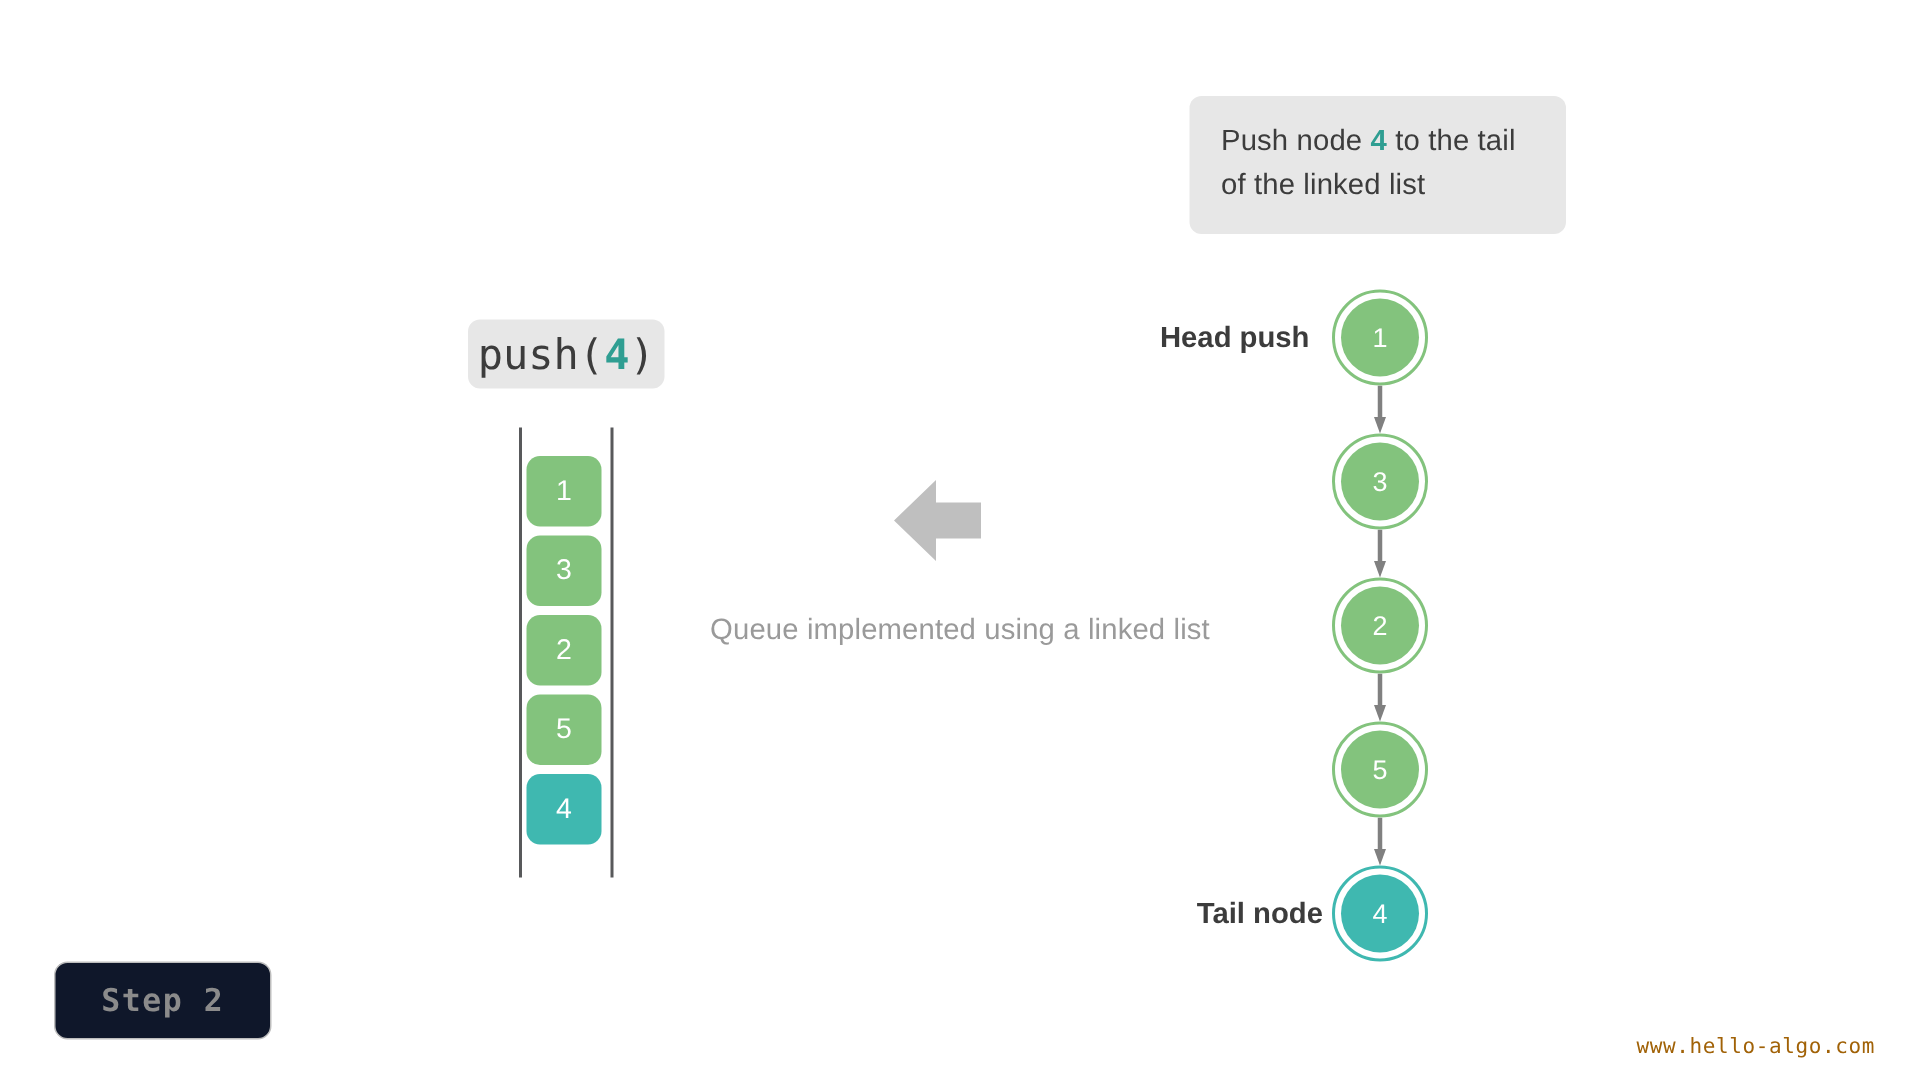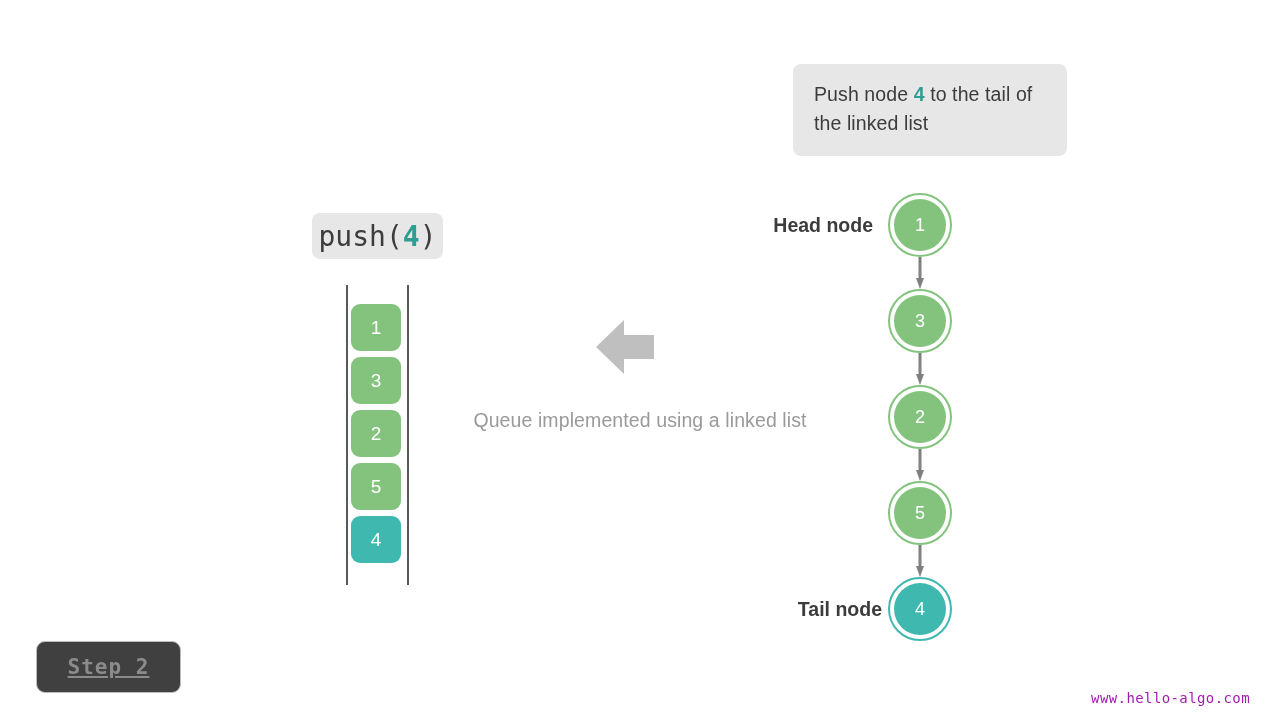--- a/index.html
+++ b/index.html
@@ -22,21 +22,21 @@
     background: #e7e7e7;
     border-radius: 8px;
     color: #3c3c3c;
     box-sizing: border-box;
   }
 
   
   #desc-bubble {
     left: 793px;
     top: 64px;
-    width: 274px;
+    width: 251px;
     padding: 16px 20px 18px 21px;
     font-size: 19.5px;
     line-height: 29px;
     letter-spacing: 0.1px;
   }
   #desc-bubble .hl {
     color: #2f9e92;
     font-weight: bold;
   }
 
@@ -179,41 +179,40 @@
 
   
   #step-badge {
     position: absolute;
     left: 36px;
     top: 641px;
     width: 145px;
     height: 52px;
     border: 1px solid #bdbdbd;
     border-radius: 9px;
-    background: #404040;
+    background: #0f172a;
     display: flex;
     align-items: center;
     justify-content: center;
     font-family: "DejaVu Sans Mono", "Liberation Mono", monospace;
     font-size: 21px;
     font-weight: bold;
     color: #8b8b8b;
     letter-spacing: 1px;
     box-sizing: border-box;
-    text-decoration: underline;
   }
 
   
   #watermark {
     position: absolute;
     right: 30px;
     bottom: 14px;
     font-family: "DejaVu Sans Mono", "Liberation Mono", monospace;
     font-size: 14px;
-    color: #a21caf;
+    color: #a16207;
     letter-spacing: 0.4px;
   }
 </style>
 </head>
 <body>
 
 <div class="bubble" id="desc-bubble"><span>Push node </span><span class="hl">4</span><span> to the tail of the linked list</span></div>
 
 <div class="bubble" id="op-bubble">
     <span>push(</span>
@@ -234,21 +233,21 @@
 </div>
 
 <div id="center-arrow">
   <svg width="58" height="54" viewBox="0 0 58 54" xmlns="http://www.w3.org/2000/svg">
     <path d="M0 27 L28 0 L28 15 L58 15 L58 39 L28 39 L28 54 Z" fill="#bfbfbf"></path>
   </svg>
 </div>
 
 <div id="center-caption">Queue implemented using a linked list</div>
 
-<div class="node-label" id="head-label">Head node</div>
+<div class="node-label" id="head-label">Head push</div>
 <div class="node-label" id="tail-label">Tail node</div>
 
 <div id="linked-list">
 
   <div class="ll-row">
     <div class="ll-node">
       <div class="inner">1</div>
     </div>
     <div class="ll-link">
       <svg width="8" height="32" viewBox="0 0 8 32" xmlns="http://www.w3.org/2000/svg">

